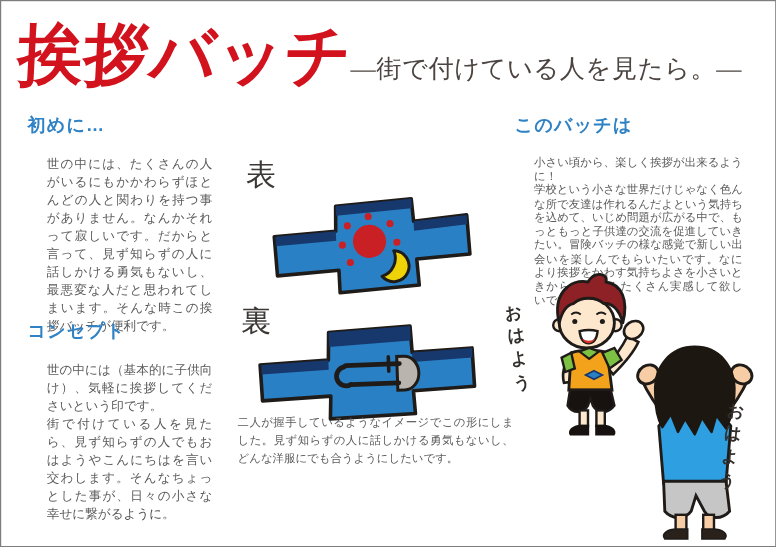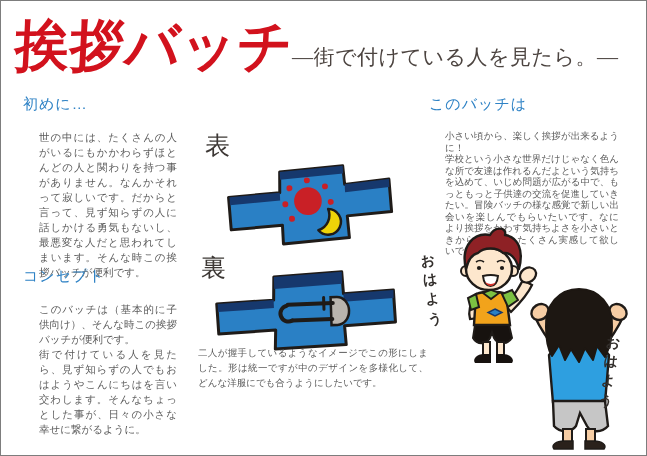--- a/index.html
+++ b/index.html
@@ -23,21 +23,21 @@
   .sub-title{
     position:absolute;left:291px;top:42px;
     font-family:"Liberation Serif","DejaVu Serif",serif;
     font-size:21px;color:#4c4440;letter-spacing:0.5px;
     white-space:nowrap;
   }
   
   .col{position:absolute;}
   .col h2{
     margin:0 0 7px 0;
-    font-size:15px;font-weight:400;color:#2e82c5;letter-spacing:1px;
+    font-size:15px;font-weight:700;color:#2e82c5;letter-spacing:1px;
   }
   .col p{
     margin:16px;
     color:#5a5a5a;text-align:justify;white-space:pre-line;
   }
   .col-intro{left:22px;top:94px;width:170px;}
   .col-intro p{font-size:10.5px;line-height:15px;}
   .col-concept{left:22px;top:266px;width:170px;}
   .col-concept h2{margin-bottom:1px;}
   .col-concept p{font-size:10.5px;line-height:15px;}
@@ -79,21 +79,21 @@
   <div class="main-title">挨拶バッチ</div>
   <div class="sub-title">―街で付けている人を見たら。―</div>
 
   <div class="col col-intro">
     <h2>初めに…</h2>
     <p>世の中には、たくさんの人がいるにもかかわらずほとんどの人と関わりを持つ事がありません。なんかそれって寂しいです。だからと言って、見ず知らずの人に話しかける勇気もないし、最悪変な人だと思われてしまいます。そんな時この挨拶バッチが便利です。</p>
   </div>
 
   <div class="col col-concept">
     <h2>コンセプト</h2>
-    <p><span>このバッチは（基本的に子供向け）、そんな時この挨拶バッチが便利です。
+    <p><span>世の中には（基本的に子供向け）、気軽に挨拶してくださいという印です。
 街で付けている人を見たら、見ず知らずの人でもおはようやこんにちはを言い交わします。そんなちょっとした事が、日々の小さな幸せに繋がる</span><span class="bold-run">ように</span><span>。</span></p>
   </div>
 
   <div class="col col-reason">
     <h2>このバッチは</h2>
     <p>小さい頃から、楽しく挨拶が出来るように！
 学校という小さな世界だけじゃなく色んな所で友達は作れるんだよという気持ちを込めて、いじめ問題が広がる中で、もっともっと子供達の交流を促進していきたい。冒険バッチの様な感覚で新しい出会いを楽しんでもらいたいです。なにより挨拶をかわす気持ちよさを小さいときからたくさんたくさん実感して欲しいです。</p>
   </div>
 
   <div class="side-label label-front">表</div>
@@ -122,21 +122,21 @@
       <path d="M5,36 L61,34 L61,42 L5,44 Z" fill="#16386d"></path>
       <path d="M131,30 L181,28 L181,36 L131,38 Z" fill="#16386d"></path>
       <path d="M124,33 a12,14 0 0 1 0,28 l-6,0 l0,-28 Z" fill="#b9b4ad" stroke="#1f1b18" stroke-width="2.5"></path>
       <path d="M74,40 a8,8 0 1 0 5,15" fill="none" stroke="#1f1b18" stroke-width="4" stroke-linecap="round"></path>
       <line x1="75" y1="39" x2="120" y2="39" stroke="#1f1b18" stroke-width="4" stroke-linecap="round"></line>
       <line x1="79" y1="55" x2="119" y2="55" stroke="#1f1b18" stroke-width="4" stroke-linecap="round"></line>
       <line x1="111" y1="33" x2="111" y2="45" stroke="#1f1b18" stroke-width="3" stroke-linecap="round"></line>
     </g>
   </svg>
 
-  <p class="badge-caption">二人が握手しているようなイメージでこの形にしました。形は統一ですが中のデザインを多様化して、どんな洋服にでも合うようにしたいです。</p>
+  <p class="badge-caption">二人が握手しているようなイメージでこの形にしました。見ず知らずの人に話しかける勇気もないし、どんな洋服にでも合うようにしたいです。</p>
 
   <svg class="art art-boy" viewBox="0 0 112 142">
 
     <path d="M66,80 C74,72 80,63 84,55 L93,60 C89,69 80,79 72,87 Z" fill="#fde7cd" stroke="#1f1b18" stroke-width="2.2"></path>
     <ellipse cx="89" cy="50" rx="8.5" ry="7" transform="rotate(-35 89 50)" fill="#fde7cd" stroke="#1f1b18" stroke-width="2.2"></ellipse>
 
     <path d="M36,72 C31,78 29,87 31,94 L39,93 C38,86 39,79 42,75 Z" fill="#fde7cd" stroke="#1f1b18" stroke-width="2.2"></path>
 
     <circle cx="27" cy="46" r="5" fill="#fde7cd" stroke="#1f1b18" stroke-width="2"></circle>
     <circle cx="74" cy="46" r="5" fill="#fde7cd" stroke="#1f1b18" stroke-width="2"></circle>

